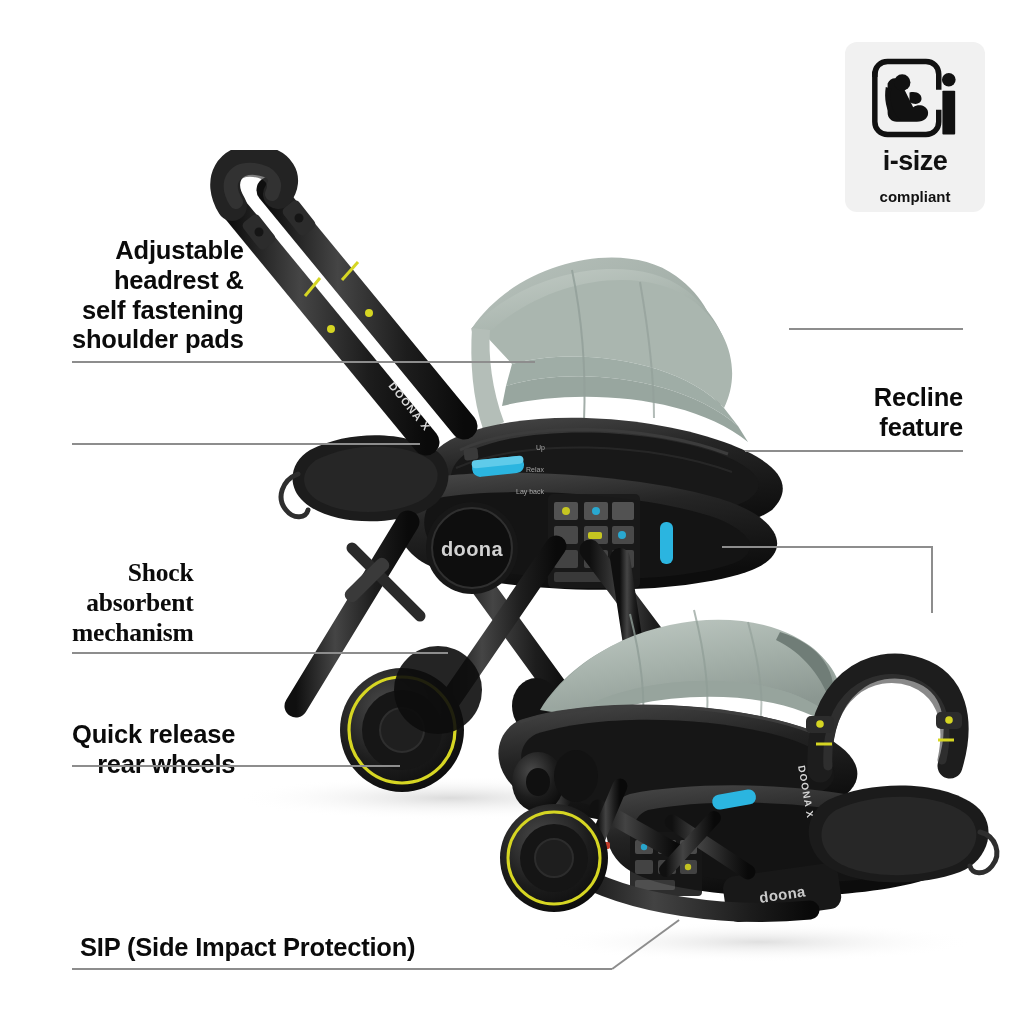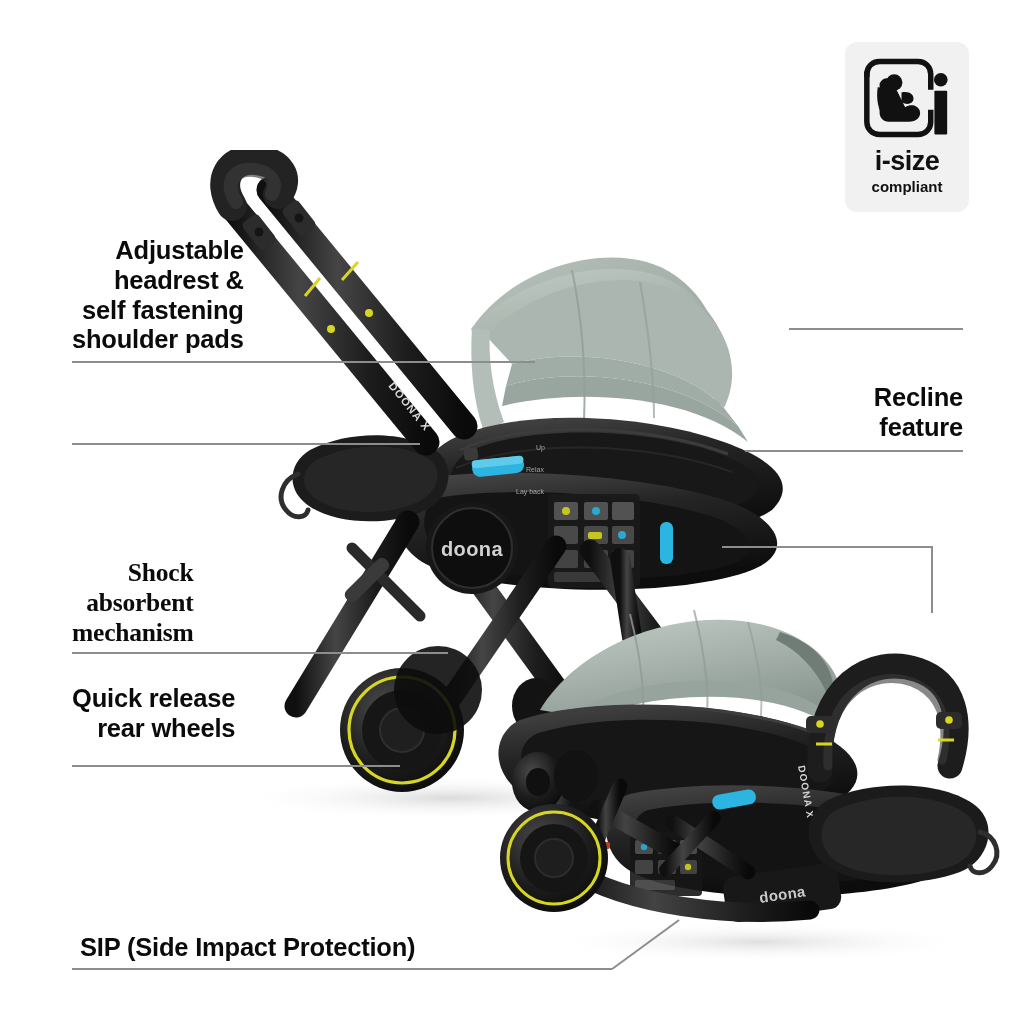--- a/index.html
+++ b/index.html
@@ -18,21 +18,21 @@
     height: 1024px;
     background: #ffffff;
     overflow: hidden;
   }
 
   
   .isize-badge {
     position: absolute;
     left: 845px;
     top: 42px;
-    width: 124px;
+    width: 140px;
     height: 170px;
     background: #f1f1f1;
     border-radius: 12px;
     display: flex;
     flex-direction: column;
     align-items: center;
     justify-content: flex-start;
     padding-top: 14px;
     box-sizing: border-box;
   }
@@ -42,21 +42,21 @@
     font-weight: 700;
     color: #111111;
     letter-spacing: -0.5px;
     margin-top: 8px;
     line-height: 1;
   }
   .isize-sub {
     font-size: 15px;
     font-weight: 700;
     color: #111111;
-    margin-top: 4px;
+    margin-top: 14px;
     line-height: 1;
   }
 
   
   .label {
     position: absolute;
     color: #0b0b0b;
     font-weight: 700;
     font-size: 25.5px;
     line-height: 1.17;
@@ -396,21 +396,21 @@
 shoulder pads</div>
   <div class="leader" style="left:72px; top:361px; width:463px;"></div>
 
   <div class="leader" style="left:72px; top:443px; width:348px;"></div>
 
   <div class="label left" style="left:72px; top:558px;font-family:Liberation Serif, serif;">Shock
 absorbent
 mechanism</div>
   <div class="leader" style="left:72px; top:652px; width:376px;"></div>
 
-  <div class="label left" style="left:72px; top:684px;">Quick release
+  <div class="label left" style="left:72px; top:720px;">Quick release
 rear wheels</div>
   <div class="leader" style="left:72px; top:765px; width:328px;"></div>
 
   <div class="leader" style="left:789px; top:328px; width:174px;"></div>
 
   <div class="label right" style="right:61px; top:383px;">Recline
 feature</div>
   <div class="leader" style="left:745px; top:450px; width:218px;"></div>
 
   <div class="leader" style="left:722px; top:546px; width:210px;"></div>

